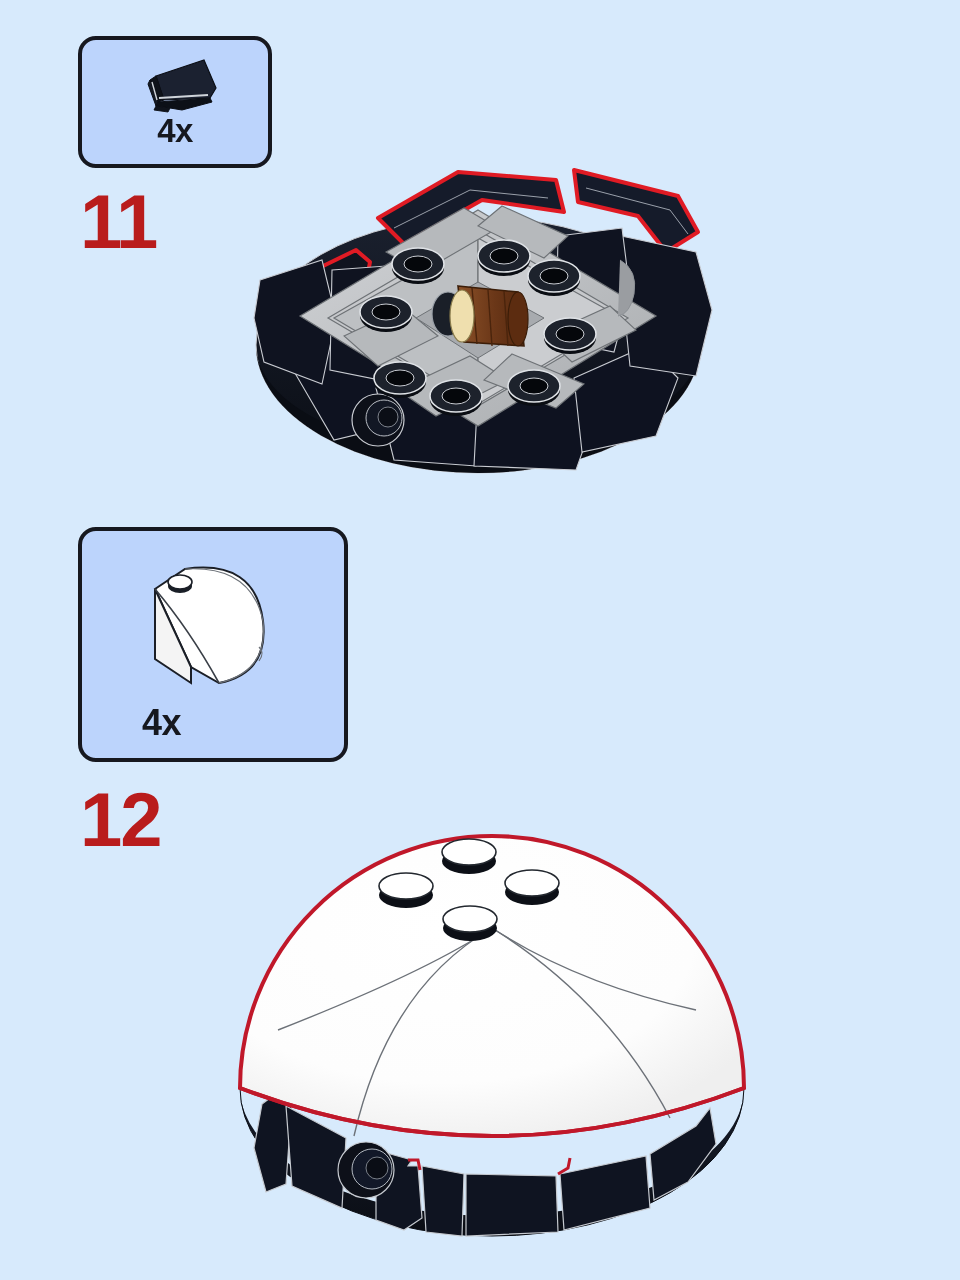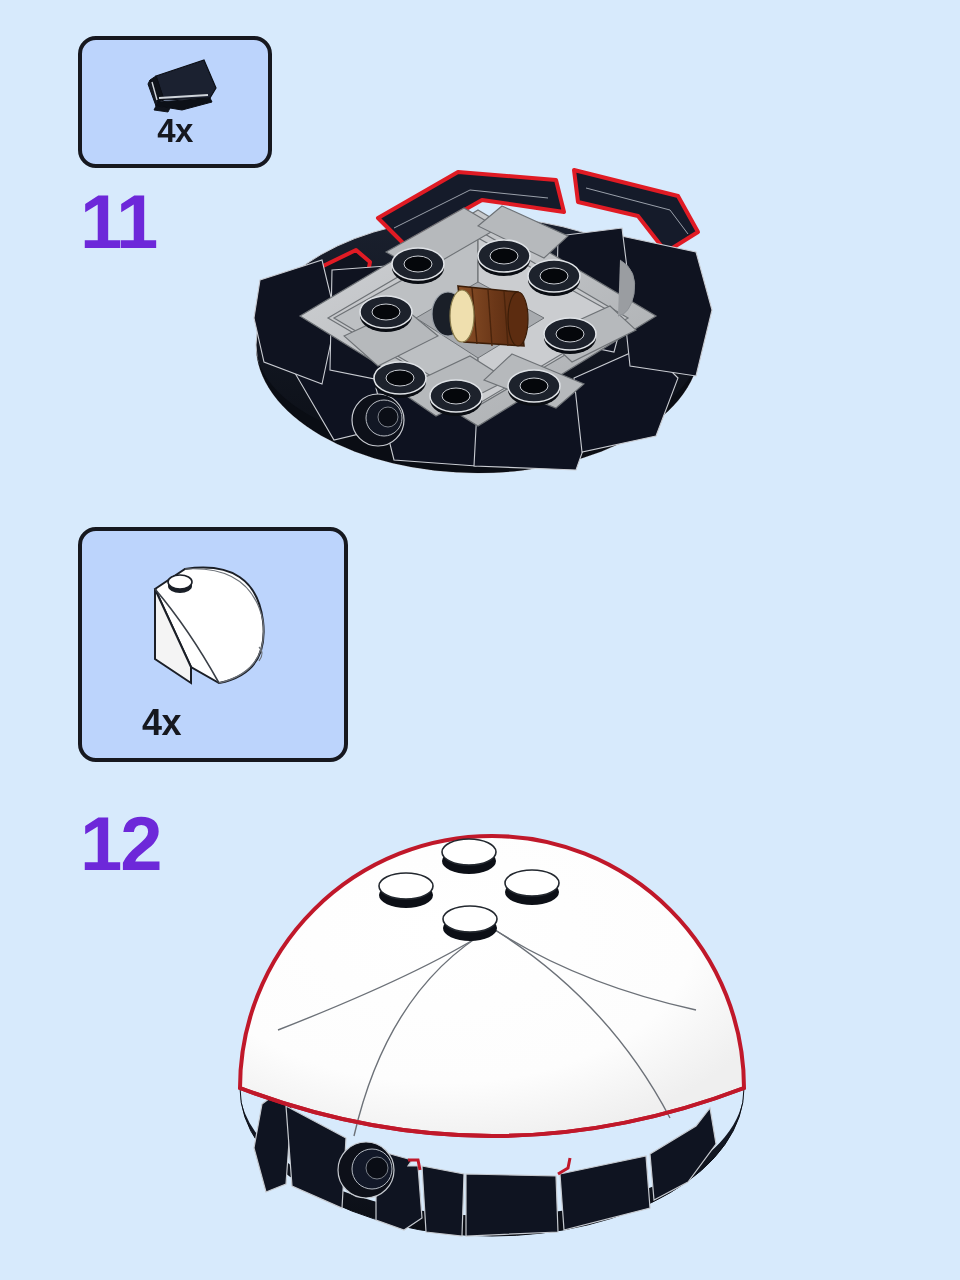--- a/index.html
+++ b/index.html
@@ -53,27 +53,27 @@
   #parts-box-12 .part-count {
     bottom: 14px; font-size: 36px;
     text-align: left; padding-left: 60px;
   }
 
   
   .step-number {
     position: absolute;
     font-size: 76px;
     font-weight: bold;
-    color: #6d28d9;
+    color: #b91c1c;
     letter-spacing: -2px;
     line-height: 1;
     text-align: center;
   }
   #step-number-11 { left: 80px; top: 184px; }
-  #step-number-12 { left: 80px; top: 782px; margin-top: 24px; }
+  #step-number-12 { left: 80px; top: 782px; }
 
   
   .illustration {
     position: absolute;
   }
   #illustration-11 { left: 226px; top: 140px;  width: 520px; height: 365px; }
   #illustration-12 { left: 226px; top: 788px;  width: 530px; height: 465px; }
   .illustration svg { display: block; width: 100%; height: 100%; }
 </style>
 </head>

